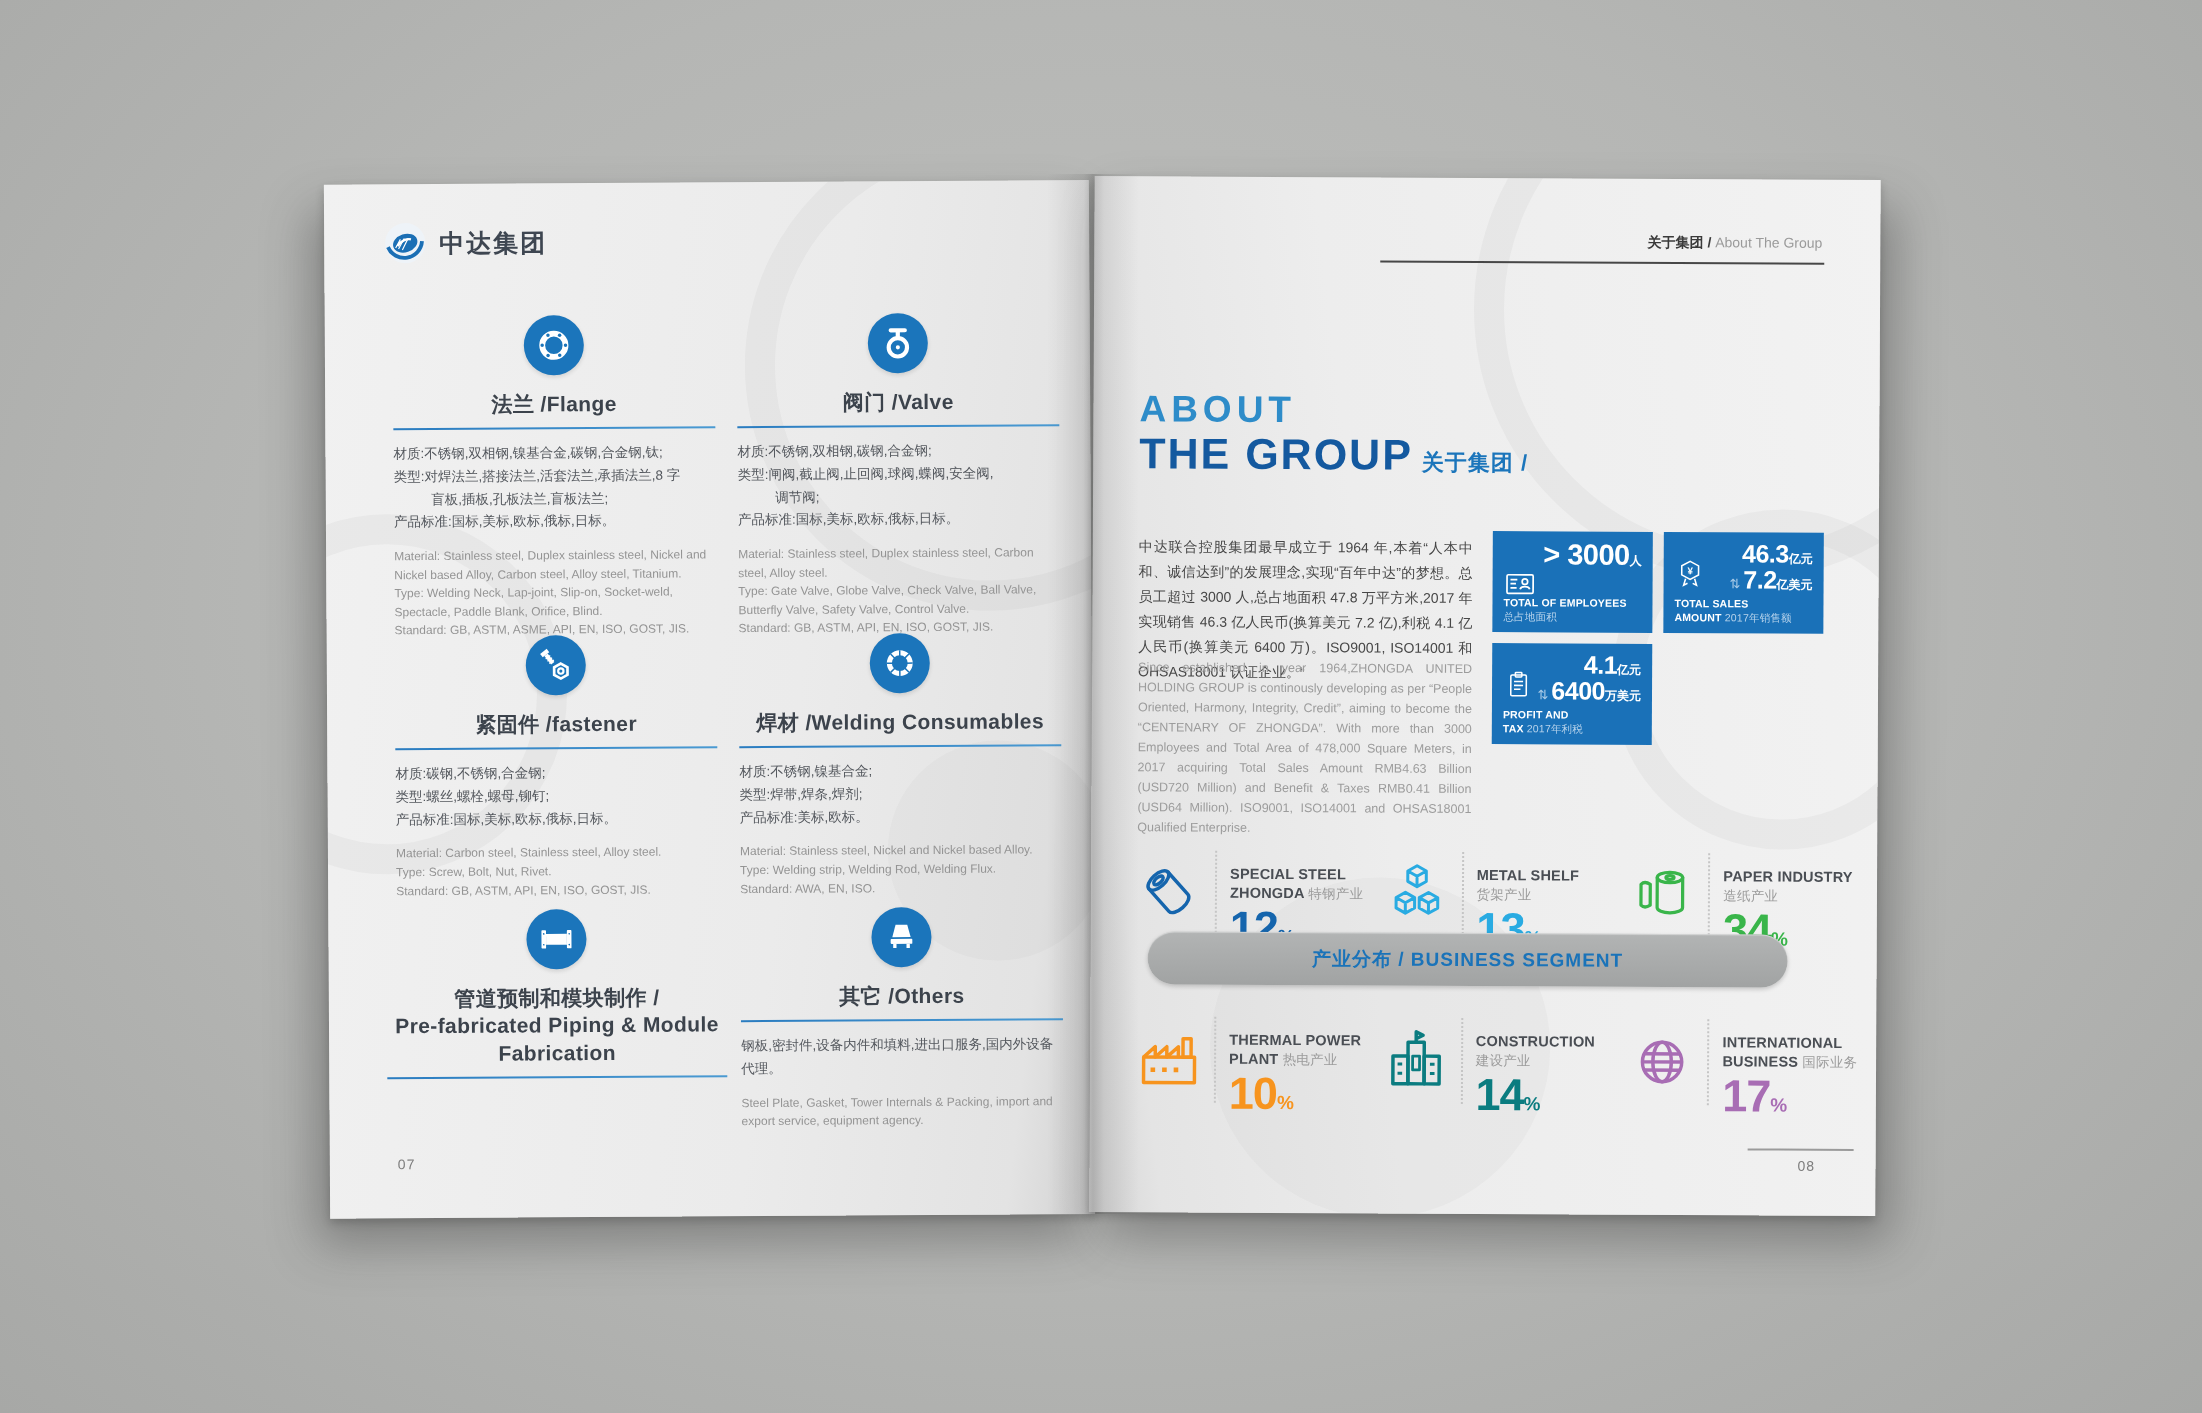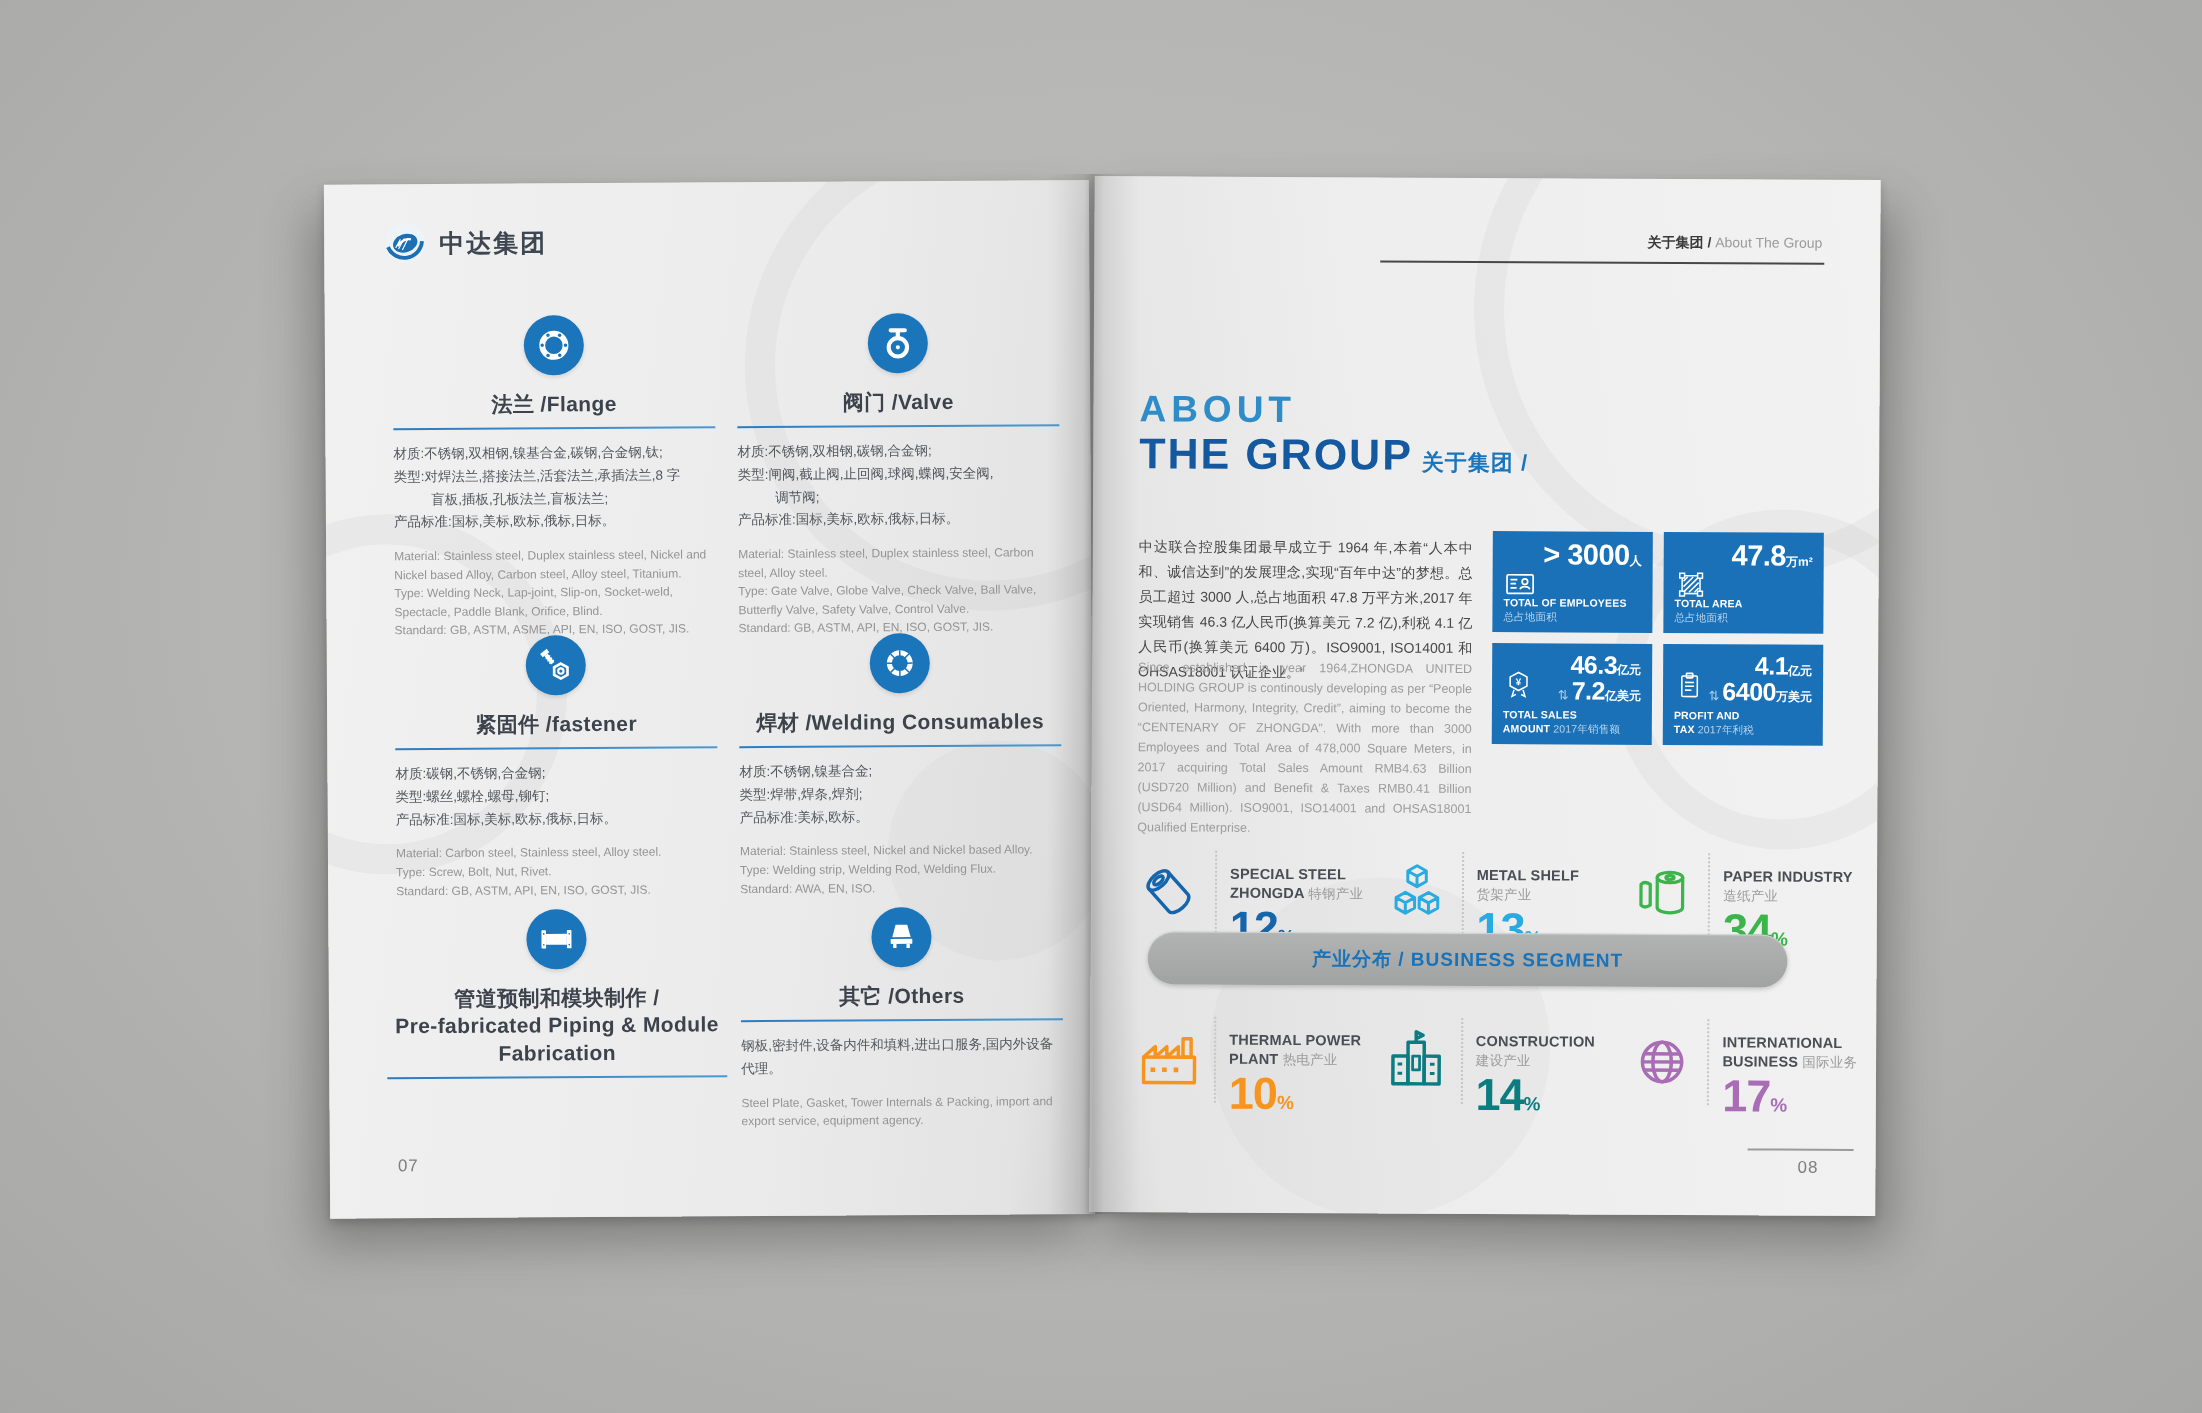--- a/index.html
+++ b/index.html
@@ -38,21 +38,21 @@
   .s2{left:412px;top:132px;width:322px;}
   .s3{left:68px;top:452px;width:322px;}
   .s4{left:412px;top:452px;width:322px;}
   .s5{left:58px;top:726px;width:340px;}
   .s6{left:412px;top:726px;width:322px;}
   .icon-circle{width:60px;height:60px;border-radius:50%;background:#1b75bb;margin:0 auto 15px;display:flex;align-items:center;justify-content:center;box-shadow:0 2px 4px rgba(0,0,0,.12);}
   .section h3{text-align:center;font-size:21px;color:#3c434c;margin:0 0 10px;font-weight:bold;letter-spacing:.4px;white-space:pre-line;line-height:1.3;}
   .rule{height:2px;background:linear-gradient(to right,#2a7cc0,#4a9ad2);margin-bottom:13px;}
   .spec-zh{font-size:13.5px;color:#53575d;line-height:1.68;white-space:pre-wrap;margin:0 0 13px;}
   .spec-en{font-size:12px;color:#949494;line-height:1.55;white-space:pre-wrap;margin:0;}
-  .pageno{position:absolute;font-size:17px;color:#7e7e7e;letter-spacing:1px;}
+  .pageno{position:absolute;font-size:14px;color:#7e7e7e;letter-spacing:1px;}
   .pageno-left{left:68px;top:972px;}
 
   
   .rp-header{position:absolute;top:55px;right:58px;font-size:14px;text-align:right;}
   .rp-header .hz{font-weight:bold;color:#3a3a3a;}
   .rp-header .he{color:#9a9a9a;}
   .rp-header-line{position:absolute;top:83px;left:286px;right:56px;height:2px;background:#474747;}
   .rp-title{position:absolute;left:46px;top:212px;line-height:1.12;}
   .t-about{font-size:37px;color:#2e8cc9;font-weight:600;letter-spacing:5px;}
   .t-group{font-size:43px;color:#14599f;font-weight:800;letter-spacing:2px;}
@@ -270,37 +270,20 @@
           <path d="M24 32c1.5-5 12.5-5 14 0"></path>
           <path d="M10 18h10M10 24h8M10 30h9"></path>
         </svg>
       </div>
       <div class="labels">
         <div>TOTAL OF EMPLOYEES</div>
         <div><span class="lzh">总占地面积</span></div>
       </div>
     </div>
 
-    <div class="stat">
-      <div class="vrow"><span class="big">47.8</span><span class="unit">万m²</span></div>
-      <div class="stat-icon" style="top:36px;">
-        <svg width="33" height="33" viewBox="0 0 48 48" fill="none" stroke="#fff" stroke-width="2.2">
-          <rect x="11" y="11" width="26" height="26"></rect>
-          <path d="M13 35L35 13M13 27L27 13M13 19L19 13M21 35L35 21M29 35L35 29"></path>
-          <rect x="7.5" y="7.5" width="7" height="7" fill="#1a71b8"></rect>
-          <rect x="33.5" y="7.5" width="7" height="7" fill="#1a71b8"></rect>
-          <rect x="7.5" y="33.5" width="7" height="7" fill="#1a71b8"></rect>
-          <rect x="33.5" y="33.5" width="7" height="7" fill="#1a71b8"></rect>
-        </svg>
-      </div>
-      <div class="labels">
-        <div>TOTAL AREA</div>
-        <div><span class="lzh">总占地面积</span></div>
-      </div>
-    </div>
 
     <div class="stat">
       <div class="vrow"><span class="big2">46.3</span><span class="unit">亿元</span></div>
       <div class="vrow"><span class="updown">⇅</span><span class="big2">7.2</span><span class="unit">亿美元</span></div>
       <div class="stat-icon" style="top:26px;">
         <svg width="31" height="31" viewBox="0 0 48 48" fill="none" stroke="#fff" stroke-width="2.4">
           <polygon points="24,5 37,12 37,26 24,33 11,26 11,12"></polygon>
           <path d="M17 32l-3 10 6-3M31 32l3 10-6-3"></path>
           <text x="24" y="25" font-size="15" fill="#fff" stroke="none" text-anchor="middle" font-weight="bold">¥</text>
         </svg>

